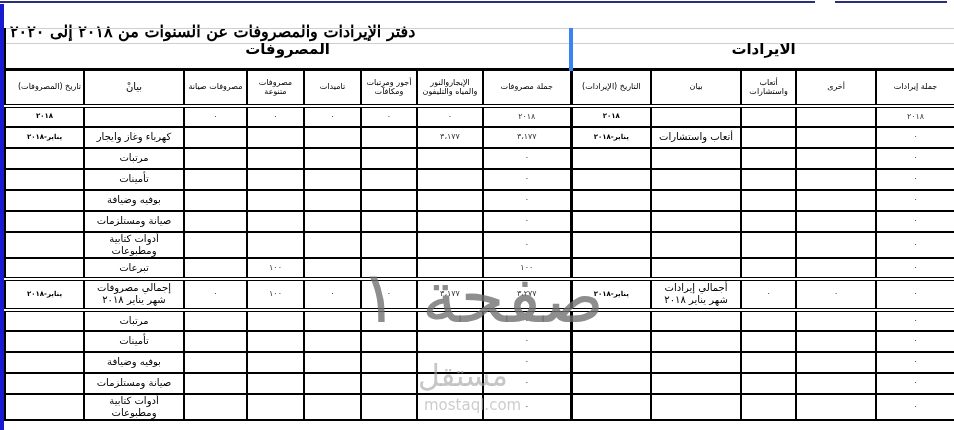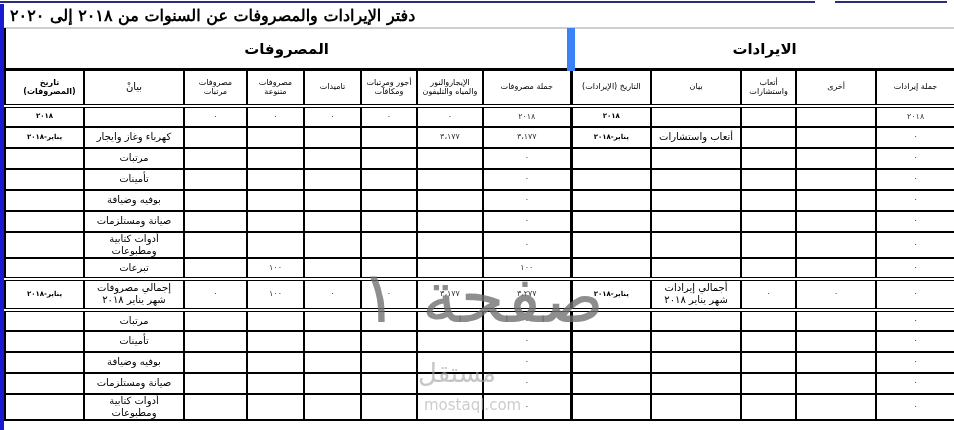--- a/index.html
+++ b/index.html
@@ -1,38 +1,38 @@
 <!DOCTYPE html>
 <html><head>
 <meta charset="utf-8">
 <style>
   * { box-sizing: border-box; margin: 0; padding: 0; }
   html, body { width: 954px; height: 430px; overflow: hidden; background: #ffffff; }
   body { font-family: "DejaVu Sans", sans-serif; position: relative; }
   .left-bar { position: absolute; left: 0; top: 0; width: 4px; height: 430px; background: #1a1ad0; }
   .top-strip { position: absolute; left: 0; top: 0; width: 954px; height: 4px; background: #ffffff; }
   .top-strip .seg { position: absolute; top: 1px; height: 2px; background: #2a2f7a; }
-  .title-row { position: absolute; left: 4px; top: 4px; width: 950px; height: 24px; border-bottom: 1px solid #cfcfcf; }
+  .title-row { position: absolute; left: 4px; top: 20px; width: 950px; height: 24px; border-bottom: 1px solid #cfcfcf; }
   .title { position: absolute; left: 6px; top: 2px; direction: rtl; font-weight: bold; font-size: 16px; color: #000; white-space: nowrap; font-family: "DejaVu Serif", serif; }
   table { position: absolute; left: 4px; top: 28px; border-collapse: collapse; table-layout: fixed; width: 950px; direction: ltr; }
   td, th { border: 2px solid #000; text-align: center; vertical-align: middle; font-size: 8px; font-weight: normal; color: #000; padding: 0 2px; line-height: 1.2; overflow: hidden; }
   .sect { height: 41px; font-size: 15px; font-weight: bold; border-top: 1px solid #cfcfcf; border-bottom: 3px solid #000; }
-  .sect.income { border-left: 8px solid #3b82f6; }
+  .sect.income { border-left: 4px solid #3b82f6; }
   .hdr th { height: 36px; font-size: 8px; font-weight: normal; border-bottom: 4px double #000; }
-  .hdr th.bold { font-weight: bold; padding-left: 12px; }
+  .hdr th.bold { font-weight: normal; padding-left: 12px; }
   tr.r td { height: 21px; }
   td.desc { font-size: 10px; direction: rtl; margin-top: 14px; }
   td.sum-desc { font-size: 10px; direction: rtl; line-height: 1.25; margin-left: 17px; }
   tr.sumrow td { height: 31px; border-top: 4px double #000; border-bottom: 4px double #000; }
   .num { font-size: 8px; color: #333; }
   .dt { font-size: 7px; font-weight: bold; direction: rtl; }
   .divcol { border-left: 3px solid #000 !important; margin-left: 23px; }
   .wm { position: absolute; pointer-events: none; color: rgba(110,110,110,0.78); font-weight: normal; direction: rtl; white-space: nowrap; }
   .wm-page { left: 360px; top: 255px; font-size: 72px; font-family: "DejaVu Sans", sans-serif; }
-  .wm-logo { left: 418px; top: 358px; font-size: 26px; color: rgba(160,160,160,0.6); }
+  .wm-logo { left: 418px; top: 358px; font-size: 30px; color: rgba(160,160,160,0.6); }
   .wm-url { left: 424px; top: 396px; font-size: 15px; color: rgba(170,170,170,0.6); direction: ltr; font-weight: normal; text-align: center; }
 </style>
 </head>
 <body>
 
 <div class="left-bar"></div>
 <div class="top-strip">
   <div class="seg" style="left:0;width:815px;"></div>
   <div class="seg" style="left:835px;width:112px;"></div>
 </div>
@@ -58,21 +58,21 @@
     <col style="width:79px">
   </colgroup>
   <tbody>
       <tr>
     <td class="sect" colspan="8">المصروفات</td>
     <td class="sect income" colspan="5">الايرادات</td>
   </tr>
   <tr class="hdr">
     <th class="bold">تاريخ (المصروفات)</th>
     <th style="font-size:10px">بيانْ</th>
-    <th>مصروفات مرتبات</th>
+    <th>مصروفات صيانة</th>
     <th>مصروفات متنوعة</th>
     <th>تاميدات</th>
     <th>أجور ومرتبات ومكافآت</th>
     <th>الإيجاروالنور والمياه والتليفون</th>
     <th>جملة مصروفات</th>
     <th class="divcol">التاريخ (الإيرادات)</th>
     <th>بيان</th>
     <th>أتعاب واستشارات</th>
     <th>أخرى</th>
     <th>جملة إيرادات</th>

